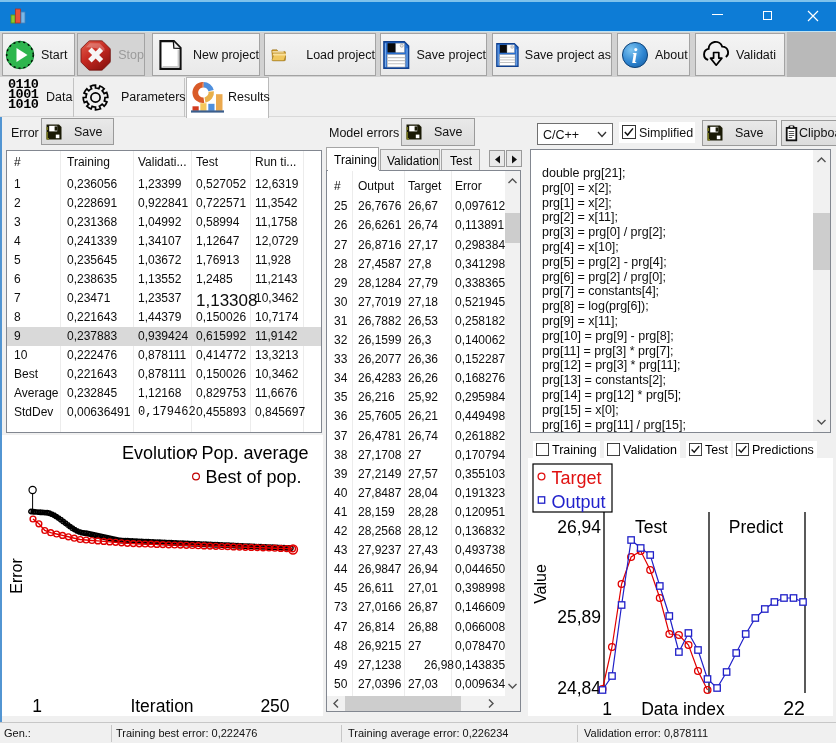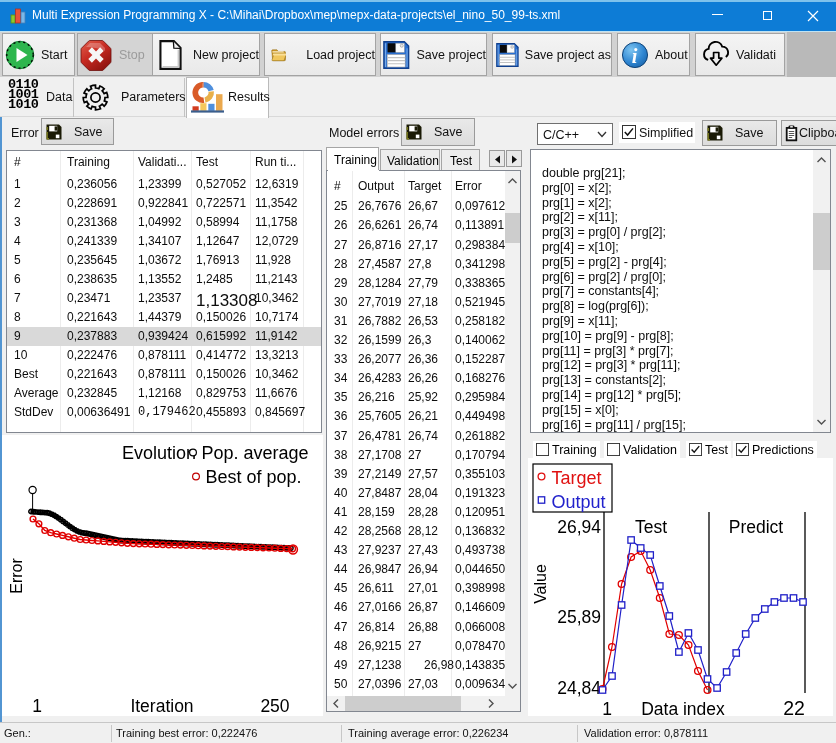--- a/index.html
+++ b/index.html
@@ -13,42 +13,41 @@
 
 <div class="abs" style="left:0;top:0;width:2px;height:743px;background:#5295d2;"></div>
 
 <div class="abs" style="left:0;top:0;width:836px;height:31px;background:#0d7cd6;">
  <div class="abs" style="left:0;top:0;width:836px;height:2px;background:#7ec2ec;"></div>
  <svg class="abs" style="left:10px;top:8px;" width="16" height="16" viewBox="0 0 16 16">
    <rect x="1" y="7" width="4" height="8" fill="#8cc832" stroke="#5a9010" stroke-width="0.8"></rect>
    <rect x="5.5" y="1" width="5" height="14" fill="#e8523a" stroke="#b03020" stroke-width="0.8"></rect>
    <rect x="11" y="4" width="4" height="11" fill="#7ab8e8" stroke="#4880b8" stroke-width="0.8"></rect>
  </svg>
- <div class="abs" style="left:32px;top:8px;font-size:12px;color:#fff;">Multi Expression Programming X - C:\Mihai\Dropbox\mep\mepx-data-projects\el_nino_50_99-ts.xml</div>
 
  <div class="abs" style="left:712px;top:14px;width:11px;height:1px;background:#fff;"></div>
  <div class="abs" style="left:763px;top:11px;width:9px;height:9px;border:1px solid #fff;"></div>
  <svg class="abs" style="left:806px;top:9px;" width="14" height="14" viewBox="0 0 14 14">
       <path d="M2 2 L12 12 M12 2 L2 12" stroke="#fff" stroke-width="1.2"></path>
     </svg>
 </div>
 
 <div class="abs" style="left:0;top:31px;width:836px;height:46px;background:#d2d2d2;">
  <div class="abs" style="left:0;top:0;width:836px;height:1px;background:#bfe3f4;"></div>
  <div class="abs" style="left:787px;top:1px;width:49px;height:45px;background:#b9b9b9;"></div>
 </div>
 <div class="tbtn" style="left:2px;width:73px;">
  <svg style="margin-left:2px;" width="30" height="30" viewBox="0 0 30 30">
    <circle cx="15" cy="15" r="13.8" fill="#2eb64e" stroke="#1d8a3c" stroke-width="1"></circle>
    <circle cx="15" cy="15" r="13.2" fill="none" stroke="#000" stroke-width="1.3" stroke-dasharray="2.2 2.8"></circle>
    <path d="M11.5 8 L11.5 22 L22.5 15 Z" fill="#fff"></path>
  </svg>
  <span class="tlab" style="margin-left:6px;">Start</span>
 </div>
-<div class="tbtn" style="left:77px;width:82px;background:#d4d4d4;color:#9b9b9b;">
+<div class="tbtn" style="left:77px;width:68px;background:#d4d4d4;color:#9b9b9b;">
  <svg style="margin-left:2px;" width="32" height="32" viewBox="0 0 32 32">
    <defs>
         <linearGradient id="stg" x1="0" y1="0" x2="0.7" y2="1">
           <stop offset="0" stop-color="#e2614f"></stop>
           <stop offset="0.5" stop-color="#c72a22"></stop>
           <stop offset="1" stop-color="#8f1410"></stop>
         </linearGradient>
       </defs>
    <path d="M10 1.5 h12 a2 2 0 0 1 1.4 0.6 l7 7 a2 2 0 0 1 0.6 1.4 v12 a2 2 0 0 1-0.6 1.4 l-7 7 a2 2 0 0 1-1.4 0.6 h-12 a2 2 0 0 1-1.4-0.6 l-7-7 a2 2 0 0 1-0.6-1.4 v-12 a2 2 0 0 1 0.6-1.4 l7-7 a2 2 0 0 1 1.4-0.6 z" fill="url(#stg)" stroke="#6d0f0c" stroke-width="0.8"></path>
    <path d="M8.3 11.9 l3.6-3.6 4.1 4.1 4.1-4.1 3.6 3.6 -4.1 4.1 4.1 4.1 -3.6 3.6 -4.1-4.1 -4.1 4.1 -3.6-3.6 4.1-4.1 z" fill="#f6f6f6"></path>
@@ -385,21 +384,21 @@
 <div class="abs" style="left:81px;top:372.1px;font-size:12px;color:#0d0d0d;white-space:nowrap;">27,43</div>
 <div class="abs" style="left:128px;top:372.1px;font-size:12px;color:#0d0d0d;white-space:nowrap;">0,493738</div>
 <div class="abs" style="left:7px;top:391.2px;font-size:12px;color:#0d0d0d;white-space:nowrap;">44</div>
 <div class="abs" style="left:31px;top:391.2px;font-size:12px;color:#0d0d0d;white-space:nowrap;">26,9847</div>
 <div class="abs" style="left:81px;top:391.2px;font-size:12px;color:#0d0d0d;white-space:nowrap;">26,94</div>
 <div class="abs" style="left:128px;top:391.2px;font-size:12px;color:#0d0d0d;white-space:nowrap;">0,0446503</div>
 <div class="abs" style="left:7px;top:410.3px;font-size:12px;color:#0d0d0d;white-space:nowrap;">45</div>
 <div class="abs" style="left:31px;top:410.3px;font-size:12px;color:#0d0d0d;white-space:nowrap;">26,611</div>
 <div class="abs" style="left:81px;top:410.3px;font-size:12px;color:#0d0d0d;white-space:nowrap;">27,01</div>
 <div class="abs" style="left:128px;top:410.3px;font-size:12px;color:#0d0d0d;white-space:nowrap;">0,398998</div>
-<div class="abs" style="left:7px;top:429.4px;font-size:12px;color:#0d0d0d;white-space:nowrap;">46</div>
+<div class="abs" style="left:7px;top:429.4px;font-size:12px;color:#0d0d0d;white-space:nowrap;">73</div>
 <div class="abs" style="left:31px;top:429.4px;font-size:12px;color:#0d0d0d;white-space:nowrap;">27,0166</div>
 <div class="abs" style="left:81px;top:429.4px;font-size:12px;color:#0d0d0d;white-space:nowrap;">26,87</div>
 <div class="abs" style="left:128px;top:429.4px;font-size:12px;color:#0d0d0d;white-space:nowrap;">0,146609</div>
 <div class="abs" style="left:7px;top:448.5px;font-size:12px;color:#0d0d0d;white-space:nowrap;">47</div>
 <div class="abs" style="left:31px;top:448.5px;font-size:12px;color:#0d0d0d;white-space:nowrap;">26,814</div>
 <div class="abs" style="left:81px;top:448.5px;font-size:12px;color:#0d0d0d;white-space:nowrap;">26,88</div>
 <div class="abs" style="left:128px;top:448.5px;font-size:12px;color:#0d0d0d;white-space:nowrap;">0,0660082</div>
 <div class="abs" style="left:7px;top:467.6px;font-size:12px;color:#0d0d0d;white-space:nowrap;">48</div>
 <div class="abs" style="left:31px;top:467.6px;font-size:12px;color:#0d0d0d;white-space:nowrap;">26,9215</div>
 <div class="abs" style="left:81px;top:467.6px;font-size:12px;color:#0d0d0d;white-space:nowrap;">27</div>

